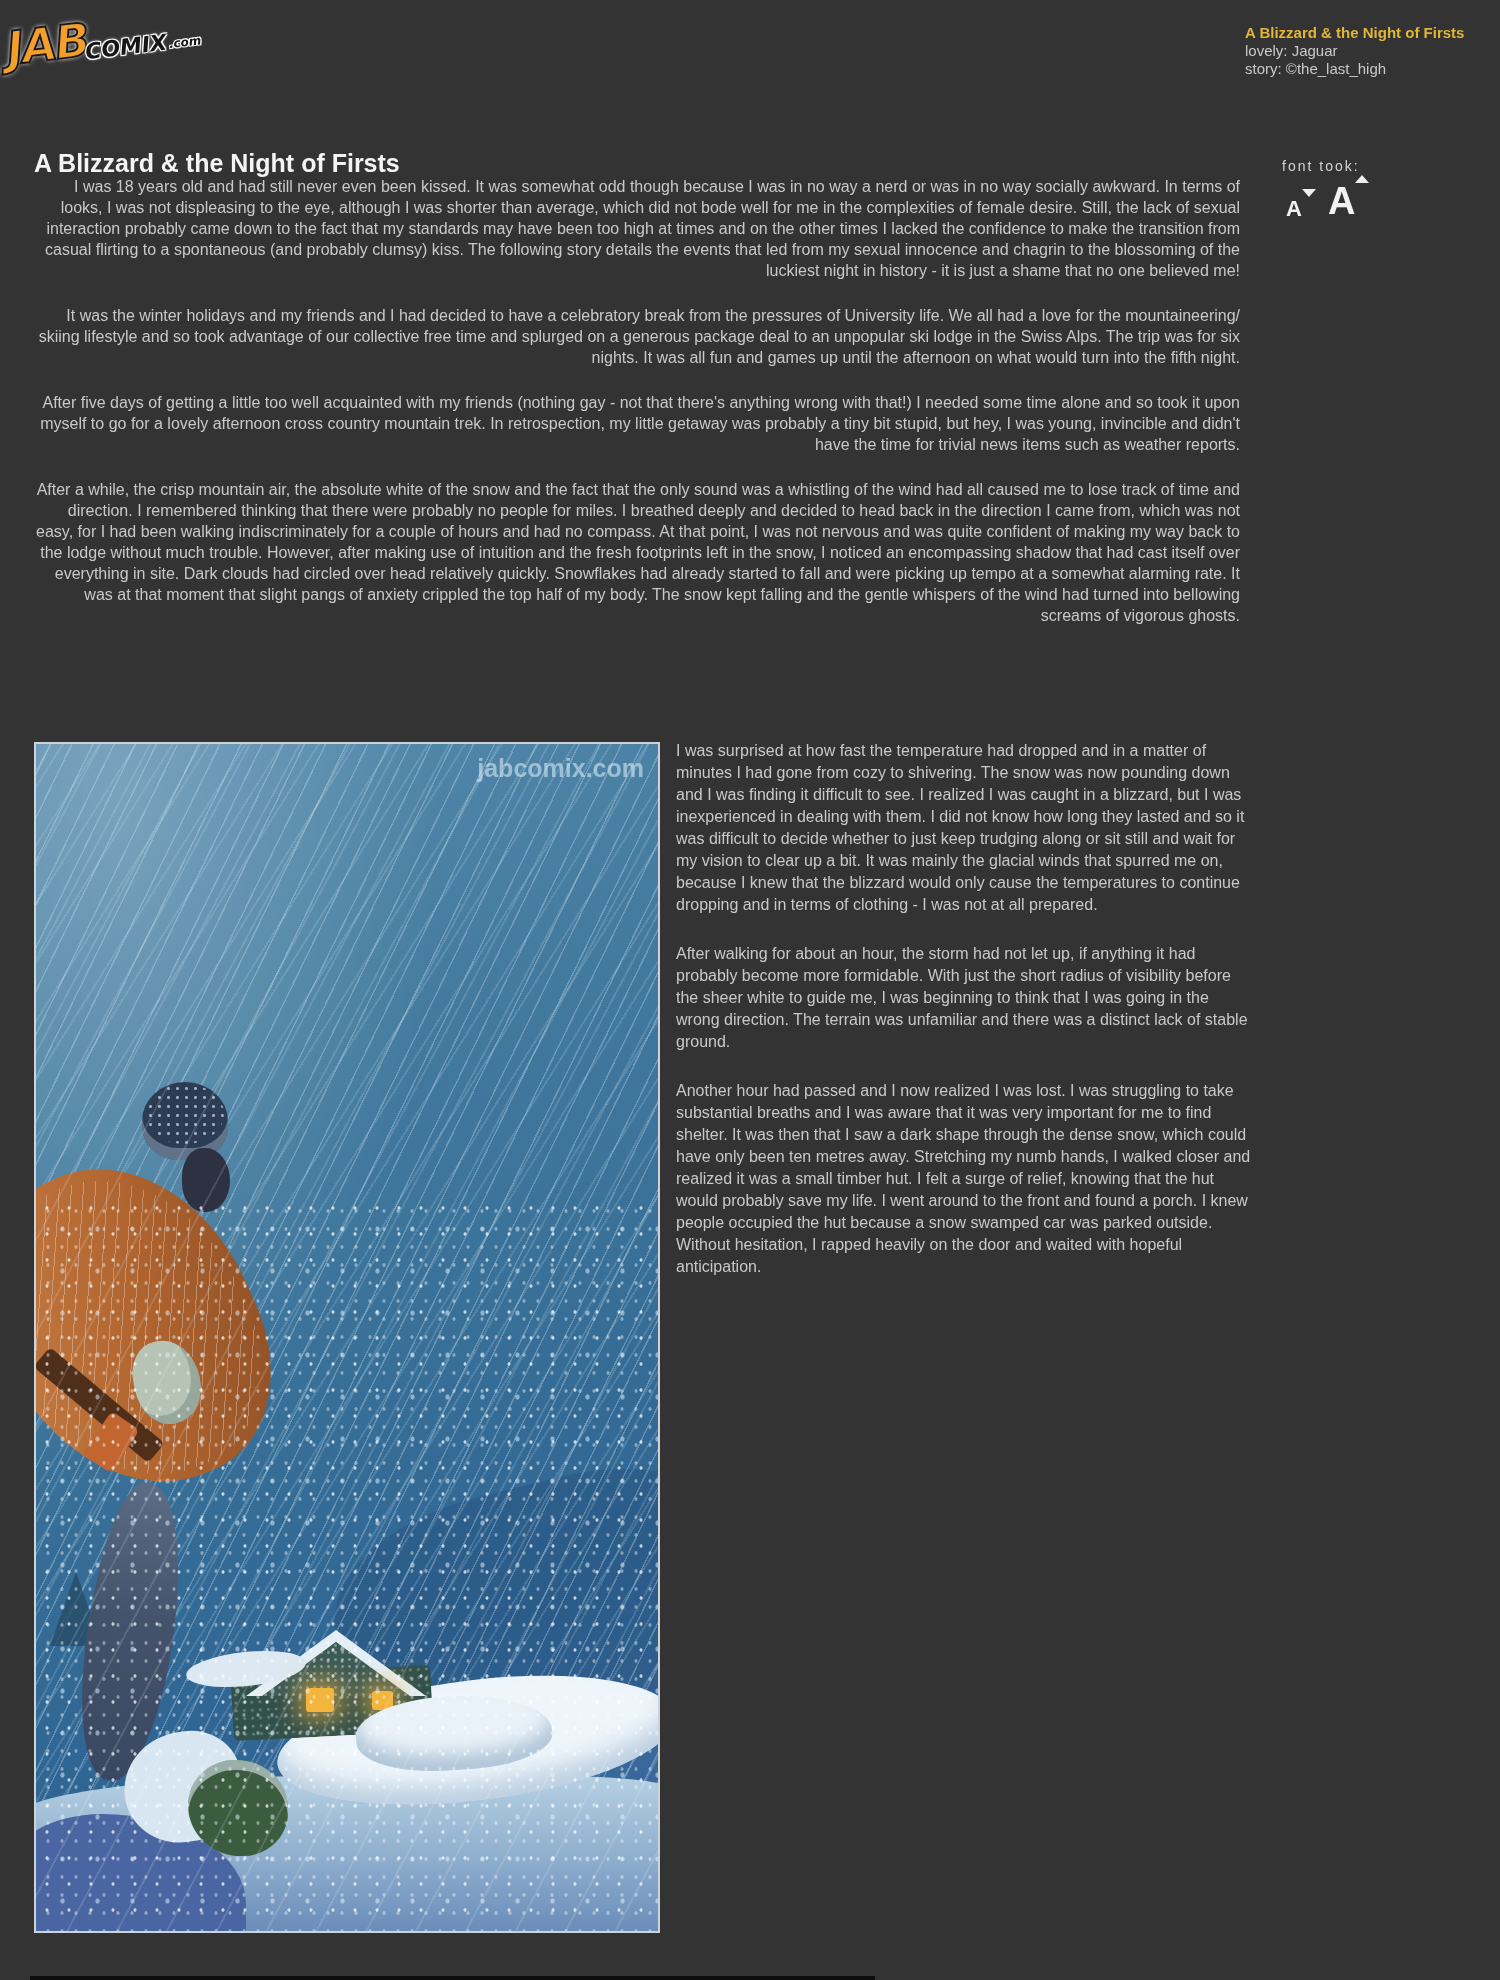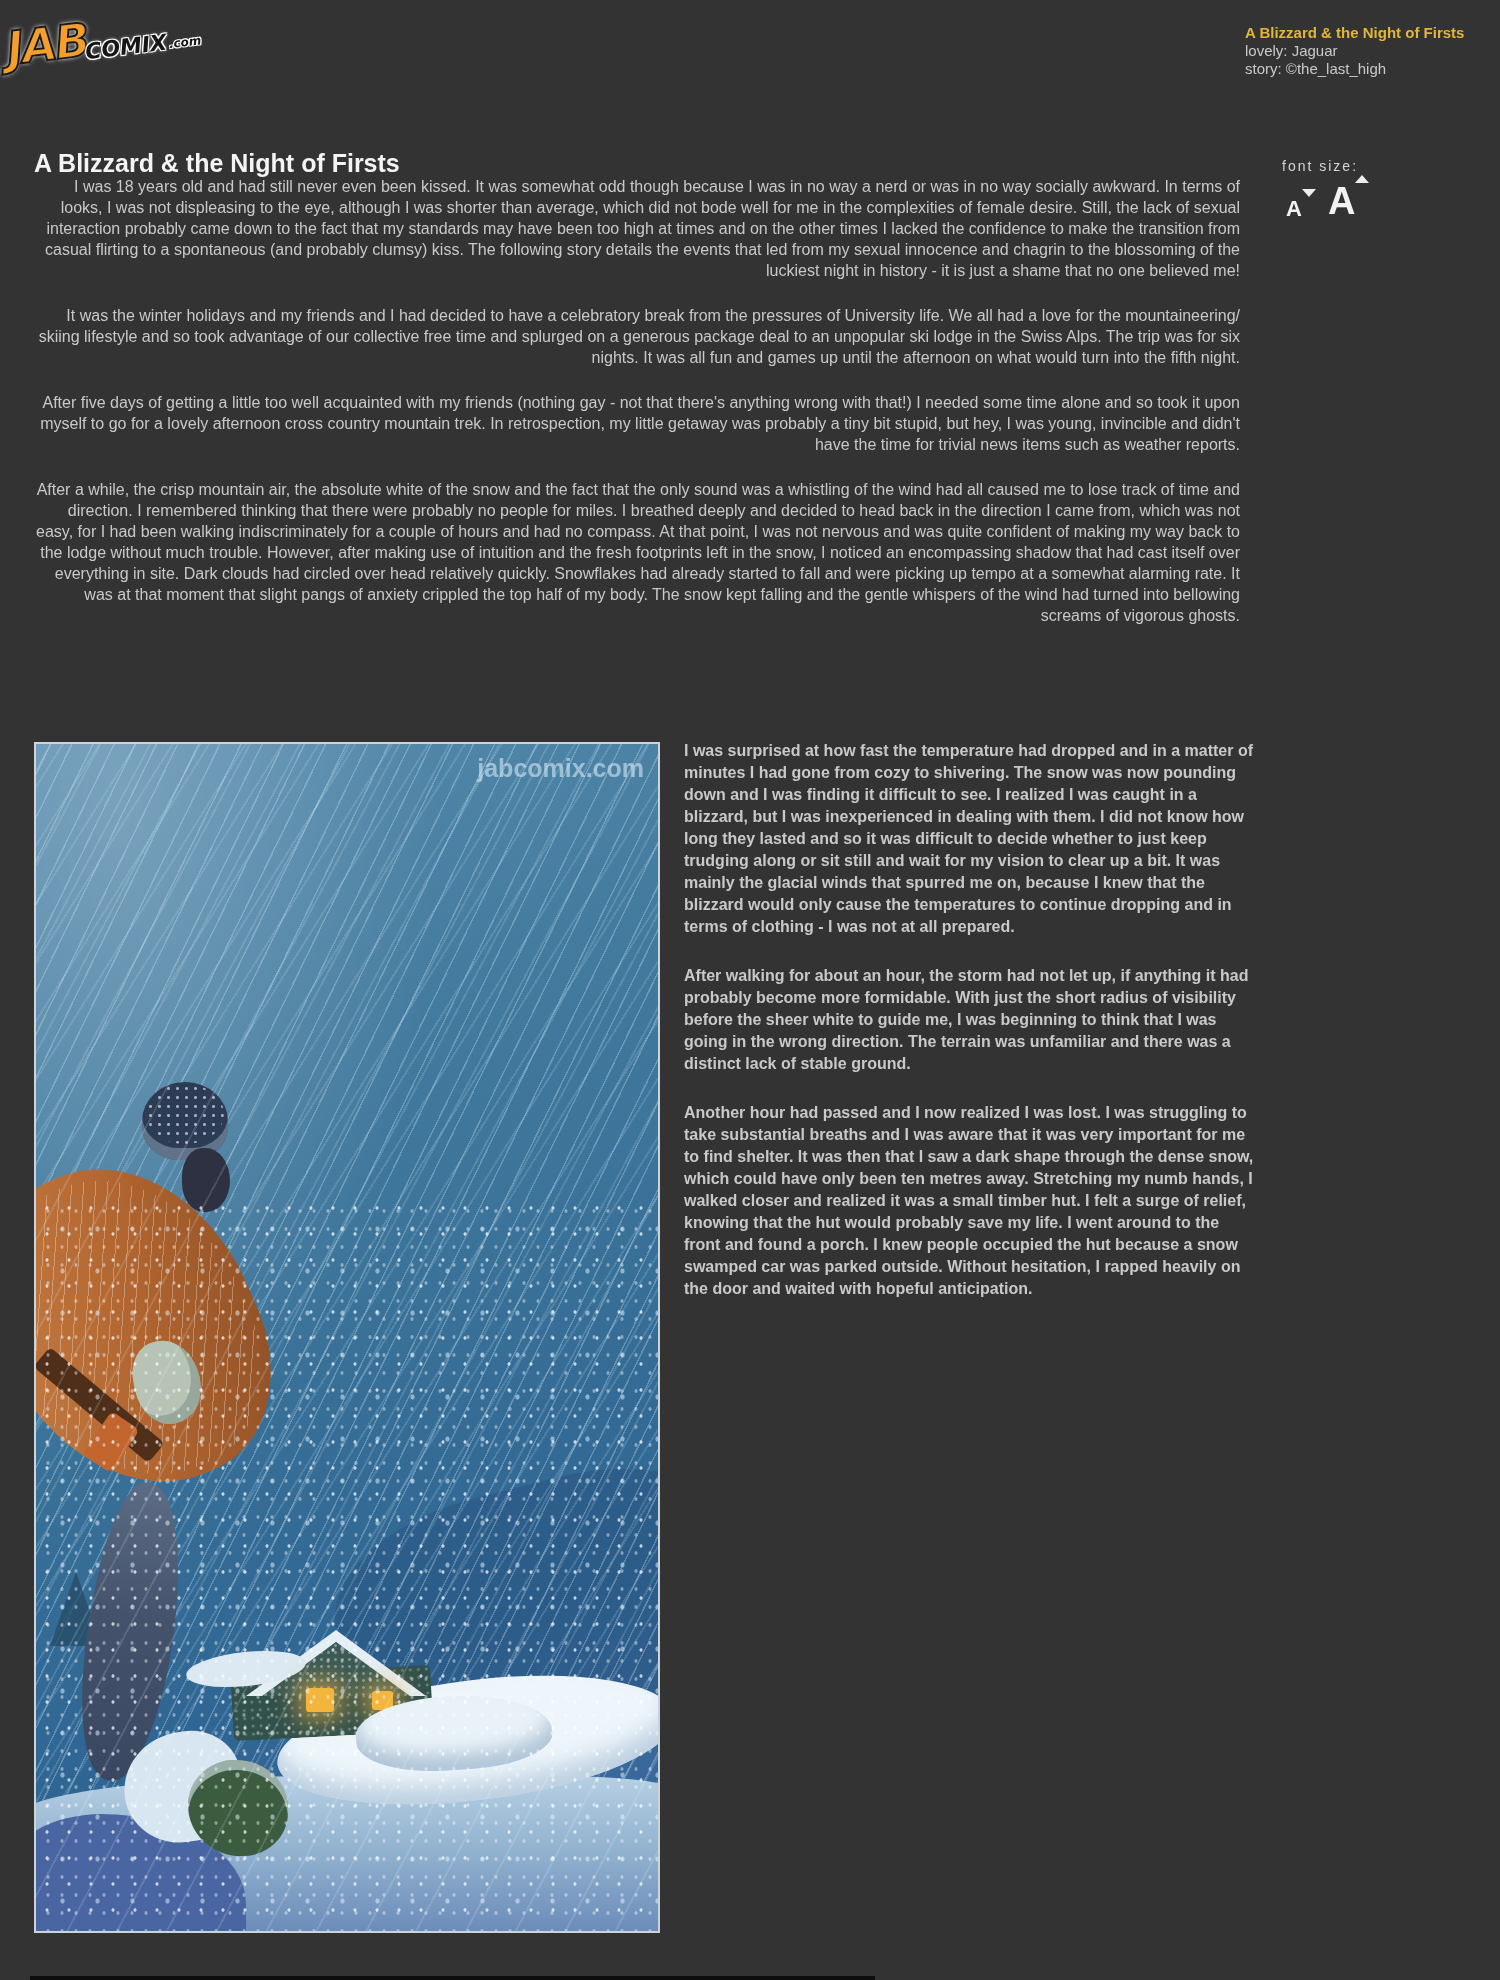--- a/index.html
+++ b/index.html
@@ -46,21 +46,21 @@
   .fs-btn.small{font-size:22px;}
   .fs-btn.big{font-size:38px;}
   .tri{position:absolute;width:0;height:0;}
   .tri-down{top:-9px;right:-14px;border-left:7px solid transparent;border-right:7px solid transparent;border-top:8px solid #eeeeee;}
   .tri-up{top:-7px;right:-14px;border-left:7px solid transparent;border-right:7px solid transparent;border-bottom:8px solid #eeeeee;}
   
   .article-title{position:absolute;left:34px;top:132px;color:#f4f4f4;font-size:25px;font-weight:bold;}
   .top-paragraphs{position:absolute;left:34px;top:176px;width:1206px;text-align:right;}
   .body-p{color:#c9c9c9;font-size:16px;line-height:21px;margin:0 0 24px 0;}
   .side-paragraphs{position:absolute;left:676px;top:740px;width:580px;}
-  .side-paragraphs .body-p{line-height:22px;margin:0 0 27px 8px;font-weight:bold;}
+  .side-paragraphs .body-p{line-height:22px;margin:0 0 27px 0;}
   
   .figure{
     position:absolute;left:34px;top:742px;width:622px;height:1187px;
     border:2px solid #ccd4d9;background:#3d7296;overflow:hidden;
   }
   .figure *{position:absolute;}
   .blz-base{inset:0;
     background:
       radial-gradient(ellipse at 14% 6%, rgba(255,255,255,0.22), rgba(255,255,255,0) 42%),
       linear-gradient(158deg,#578bad 0%,#447c9f 28%,#387098 52%,#2f6593 74%,#3a689c 90%,#4a6da6 100%);
@@ -131,21 +131,21 @@
   <span class="jab">JAB</span><span class="comix">COMIX</span><span class="dotcom">.com</span>
 </div>
 
 <div class="page-header">
   <div class="ht">A Blizzard &amp; the Night of Firsts</div>
   <div class="hs">lovely: Jaguar</div>
   <div class="hs">story: ©the_last_high</div>
 </div>
 
 <div class="font-control">
-  <div class="fc-label">font size:</div>
+  <div class="fc-label">font took:</div>
   <div class="fc-buttons">
     <span class="fs-btn small">
       <span>A</span>
       <span class="tri tri-down"></span>
     </span>
     <span class="fs-btn big">
       <span>A</span>
       <span class="tri tri-up"></span>
     </span>
   </div>

